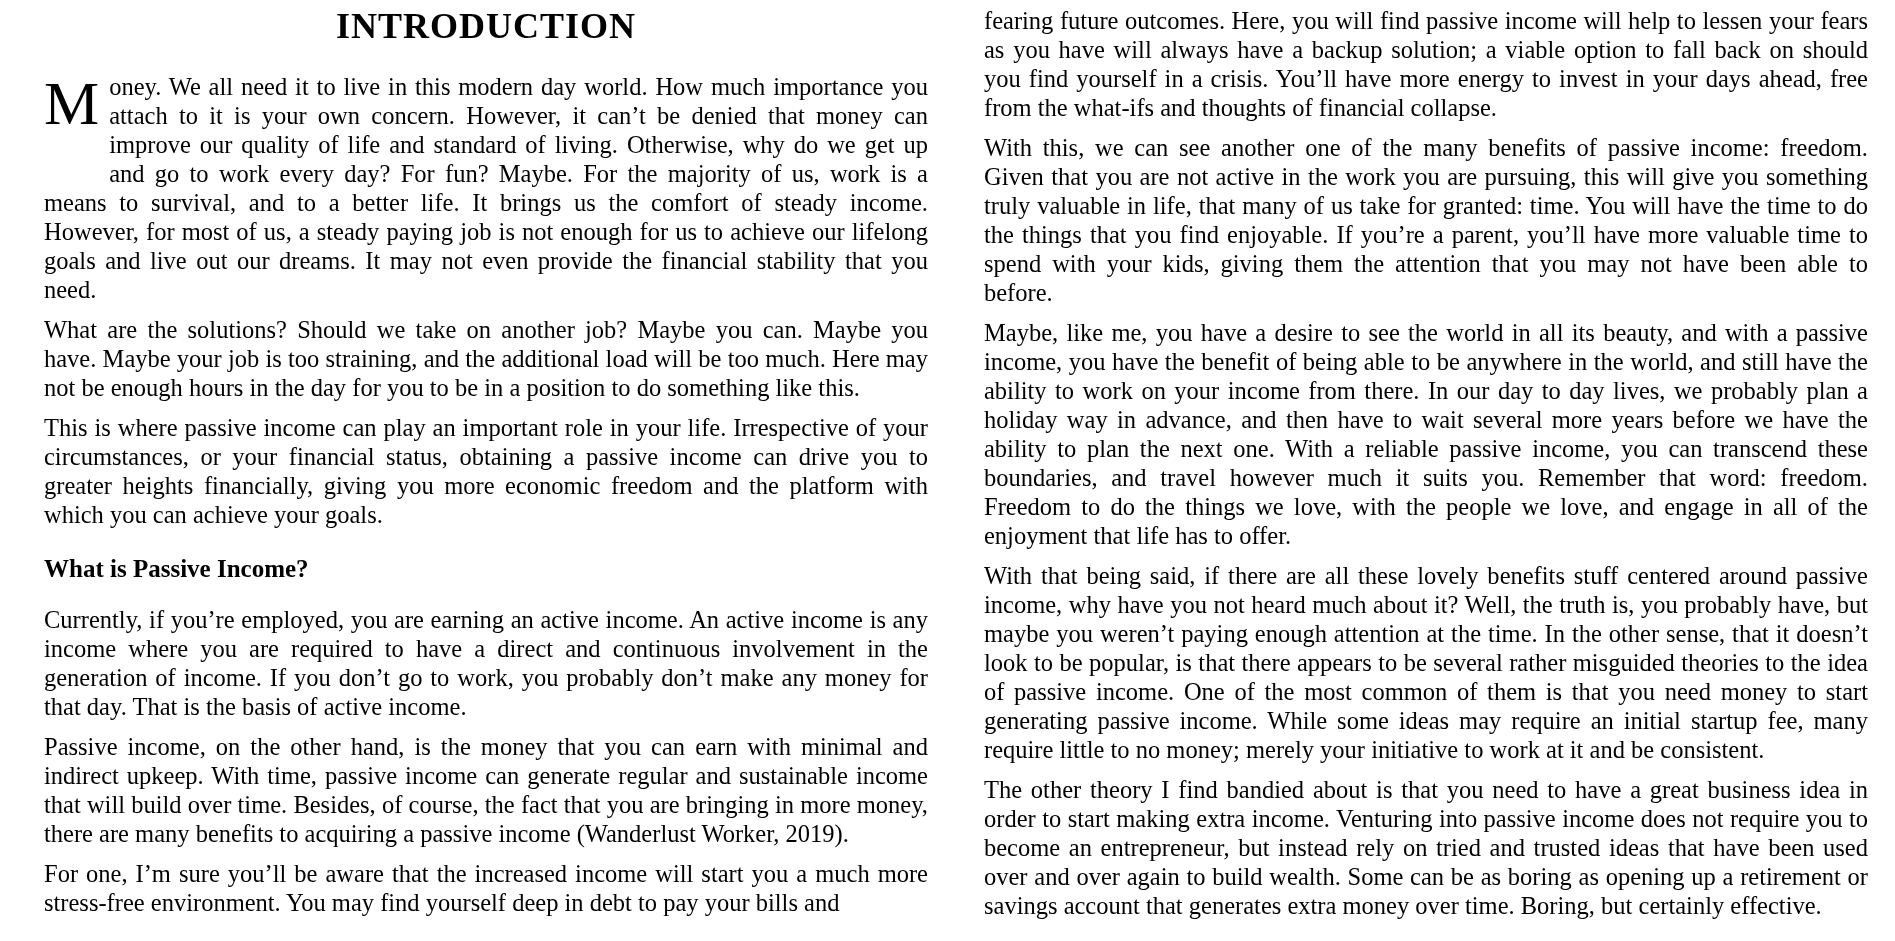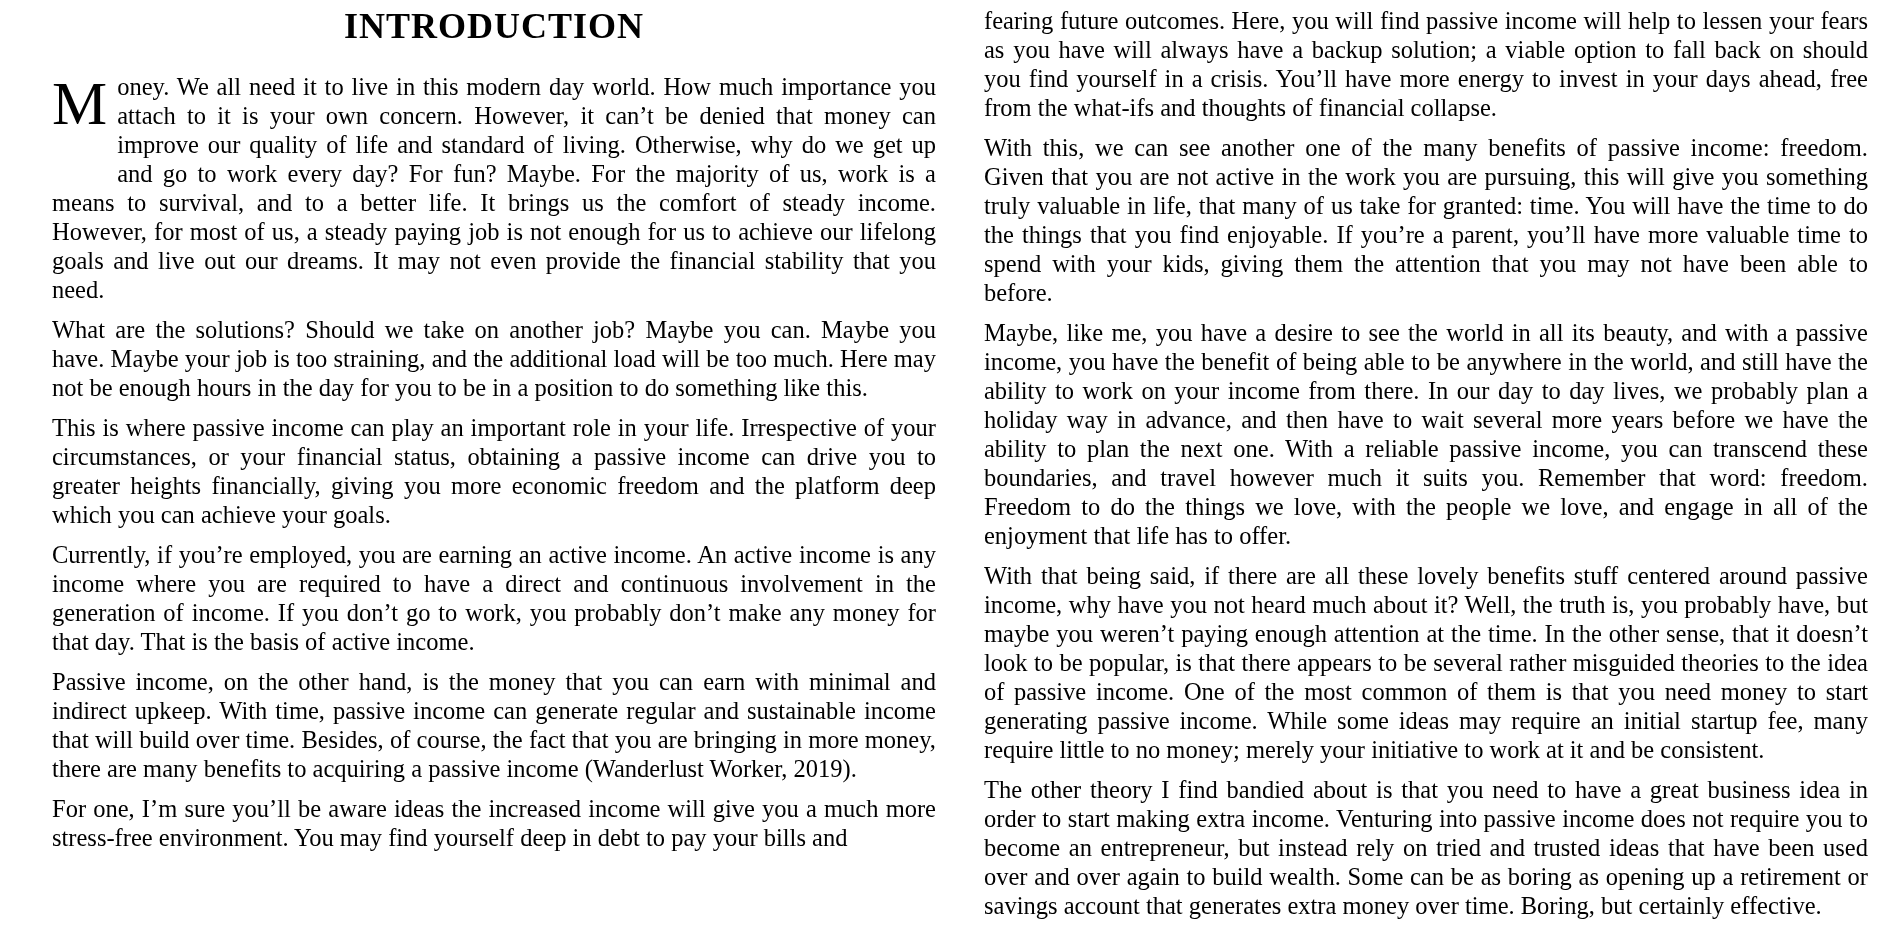--- a/index.html
+++ b/index.html
@@ -13,21 +13,21 @@
     height: 941px;
     background: #ffffff;
     color: #000000;
     font-family: "Liberation Serif", serif;
     overflow: hidden;
   }
   .col {
     position: absolute;
     top: 0;
   }
-  .col-left  { left: 52px;  width: 884px; }
+  .col-left  { left: 44px;  width: 884px; }
   .col-right { left: 984px; width: 884px; }
   .chapter-title {
     margin: 6px 0 26px 0;
     text-align: center;
     font-size: 36px;
     font-weight: bold;
     letter-spacing: 1px;
     line-height: 40px;
   }
   p.body-p {
@@ -59,28 +59,29 @@
 
 <div class="page">
 
   <div class="col col-left">
     <h1 class="chapter-title">INTRODUCTION</h1>
 
     <p class="body-p"><span class="dropcap">M</span><span>oney. We all need it to live in this modern day world. How much importance you attach to it is your own concern. However, it can’t be denied that money can improve our quality of life and standard of living. Otherwise, why do we get up and go to work every day? For fun? Maybe. For the majority of us, work is a means to survival, and to a better life. It brings us the comfort of steady income. However, for most of us, a steady paying job is not enough for us to achieve our lifelong goals and live out our dreams. It may not even provide the financial stability that you need.</span></p>
 
     <p class="body-p">What are the solutions? Should we take on another job? Maybe you can. Maybe you have. Maybe your job is too straining, and the additional load will be too much. Here may not be enough hours in the day for you to be in a position to do something like this.</p>
 
-    <p class="body-p">This is where passive income can play an important role in your life. Irrespective of your circumstances, or your financial status, obtaining a passive income can drive you to greater heights financially, giving you more economic freedom and the platform deep which you can achieve your goals.</p>
+    <p class="body-p">This is where passive income can play an important role in your life. Irrespective of your circumstances, or your financial status, obtaining a passive income can drive you to greater heights financially, giving you more economic freedom and the platform with which you can achieve your goals.</p>
 
+    <h2 class="section-heading">What is Passive Income?</h2>
 
     <p class="body-p">Currently, if you’re employed, you are earning an active income. An active income is any income where you are required to have a direct and continuous involvement in the generation of income. If you don’t go to work, you probably don’t make any money for that day. That is the basis of active income.</p>
 
     <p class="body-p">Passive income, on the other hand, is the money that you can earn with minimal and indirect upkeep. With time, passive income can generate regular and sustainable income that will build over time. Besides, of course, the fact that you are bringing in more money, there are many benefits to acquiring a passive income (Wanderlust Worker, 2019).</p>
 
-    <p class="body-p">For one, I’m sure you’ll be aware ideas the increased income will give you a much more stress-free environment. You may find yourself deep in debt to pay your bills and</p>
+    <p class="body-p">For one, I’m sure you’ll be aware that the increased income will start you a much more stress-free environment. You may find yourself deep in debt to pay your bills and</p>
   </div>
 
   <div class="col col-right">
     <p class="body-p">fearing future outcomes. Here, you will find passive income will help to lessen your fears as you have will always have a backup solution; a viable option to fall back on should you find yourself in a crisis. You’ll have more energy to invest in your days ahead, free from the what-ifs and thoughts of financial collapse.</p>
 
     <p class="body-p">With this, we can see another one of the many benefits of passive income: freedom. Given that you are not active in the work you are pursuing, this will give you something truly valuable in life, that many of us take for granted: time. You will have the time to do the things that you find enjoyable. If you’re a parent, you’ll have more valuable time to spend with your kids, giving them the attention that you may not have been able to before.</p>
 
     <p class="body-p">Maybe, like me, you have a desire to see the world in all its beauty, and with a passive income, you have the benefit of being able to be anywhere in the world, and still have the ability to work on your income from there. In our day to day lives, we probably plan a holiday way in advance, and then have to wait several more years before we have the ability to plan the next one. With a reliable passive income, you can transcend these boundaries, and travel however much it suits you. Remember that word: freedom. Freedom to do the things we love, with the people we love, and engage in all of the enjoyment that life has to offer.</p>
 
     <p class="body-p">With that being said, if there are all these lovely benefits stuff centered around passive income, why have you not heard much about it? Well, the truth is, you probably have, but maybe you weren’t paying enough attention at the time. In the other sense, that it doesn’t look to be popular, is that there appears to be several rather misguided theories to the idea of passive income. One of the most common of them is that you need money to start generating passive income. While some ideas may require an initial startup fee, many require little to no money; merely your initiative to work at it and be consistent.</p>

